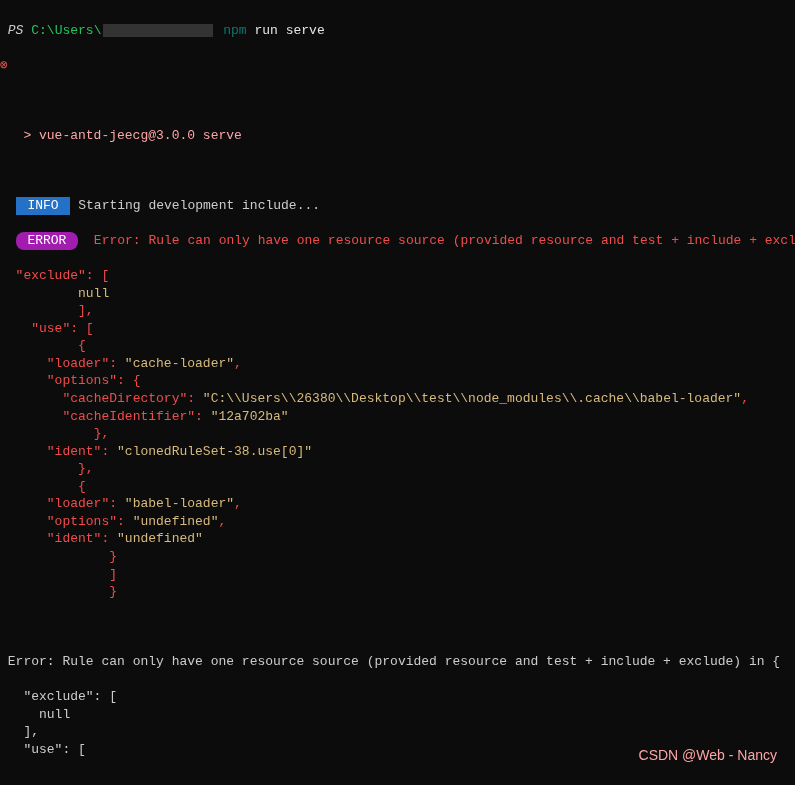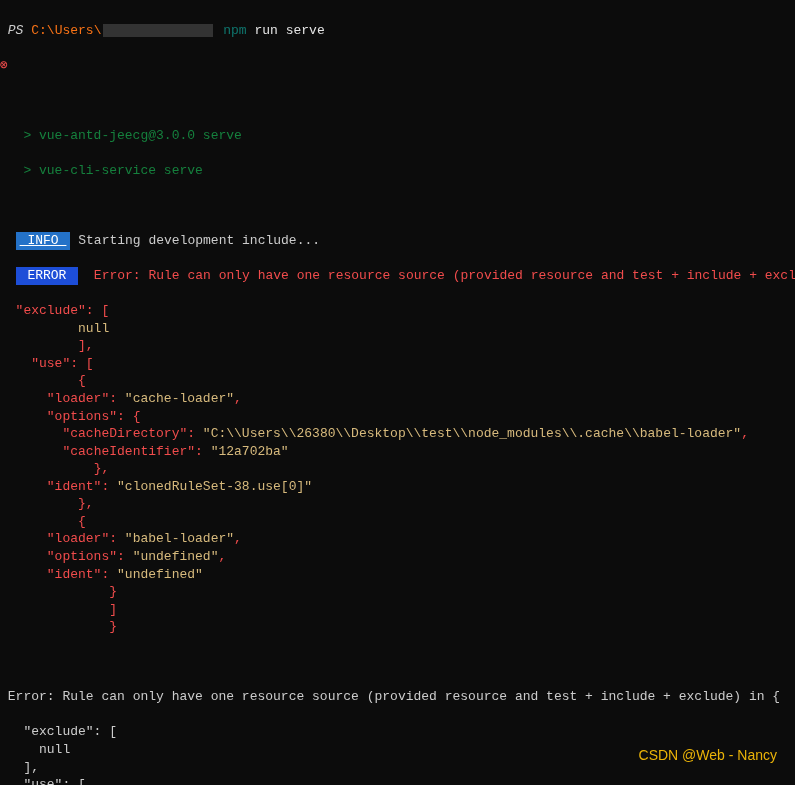--- a/index.html
+++ b/index.html
@@ -17,70 +17,69 @@
     }
     .terminal {
       padding: 4px 0;
       white-space: pre;
     }
     .line {
       display: block;
       white-space: pre;
     }
     .prompt-ps { color: #cccccc; font-style: italic; }
-    .prompt-path { color: #f97316; margin-top: 16px; }
+    .prompt-path { color: #22c55e; margin-top: 16px; }
     .prompt-redacted {
       display: inline-block;
       width: 110px;
       height: 13px;
       background: #333333;
       vertical-align: middle;
       margin: 0 2px;
     }
     .cmd-yellow { color: #0f766e; }
     .cmd-normal { color: #e5e5e5; }
     .err-x { color: #f14c4c; }
-    .gt { color: #15803d; }
+    .gt { color: #fca5a5; }
     .badge-info {
       background: #2472c8;
       color: #ffffff;
       padding: 0 4px;
       display: inline-block;
-      text-decoration: underline;
     }
     .badge-error {
-      background: #1d4ed8;
+      background: #a21caf;
       color: #ffffff;
       padding: 0 4px;
       display: inline-block;
+      border-radius: 8px;
     }
     .err-red { color: #f14c4c; }
     .key-red { color: #f14c4c; }
     .str-orange { color: #d7ba7d; }
     .brace-red { color: #f14c4c; }
     .null-red { color: #d7ba7d; }
     .plain { color: #cccccc; }
     .watermark {
       position: absolute;
       bottom: 20px;
       right: 18px;
-      color: #eab308;
+      color: #fca5a5;
       font-family: sans-serif;
       font-size: 14px;
     }
   </style>
 </head>
 <body>
 
 <div class="terminal">
 <span class="line"> <span class="prompt-ps">PS</span> <span class="prompt-path">C:\Users\</span><span class="prompt-redacted"></span> <span class="cmd-yellow">npm</span><span class="cmd-normal"> run serve</span></span>
 <span class="line err-x">⊗</span>
 <span class="line"> </span>
 <span class="line gt">   <span>&gt; vue-antd-jeecg@3.0.0 serve</span></span>
-<span class="line gt">   <span>&gt; vue-cli-service serve</span></span>
 <span class="line"> </span>
 <span class="line">  <span class="badge-info"> INFO </span><span> Starting development include...</span></span>
 <span class="line">  <span class="badge-error"> ERROR </span> <span class="err-red"> Error: Rule can only have one resource source (provided resource and test + include + exclude) in {</span></span>
 <div id="colored-block"><span class="line">  <span class="key-red">"exclude"</span><span class="brace-red">: [</span></span><span class="line">          <span class="null-red">null</span></span><span class="line">          <span class="brace-red">],</span></span><span class="line">    <span class="key-red">"use"</span><span class="brace-red">: [</span></span><span class="line">          <span class="brace-red">{</span></span><span class="line">      <span class="key-red">"loader"</span><span class="brace-red">: </span><span class="str-orange">"cache-loader"</span><span class="brace-red">,</span></span><span class="line">      <span class="key-red">"options"</span><span class="brace-red">: {</span></span><span class="line">        <span class="key-red">"cacheDirectory"</span><span class="brace-red">: </span><span class="str-orange">"C:\\Users\\26380\\Desktop\\test\\node_modules\\.cache\\babel-loader"</span><span class="brace-red">,</span></span><span class="line">        <span class="key-red">"cacheIdentifier"</span><span class="brace-red">: </span><span class="str-orange">"12a702ba"</span></span><span class="line">            <span class="brace-red">},</span></span><span class="line">      <span class="key-red">"ident"</span><span class="brace-red">: </span><span class="str-orange">"clonedRuleSet-38.use[0]"</span></span><span class="line">          <span class="brace-red">},</span></span><span class="line">          <span class="brace-red">{</span></span><span class="line">      <span class="key-red">"loader"</span><span class="brace-red">: </span><span class="str-orange">"babel-loader"</span><span class="brace-red">,</span></span><span class="line">      <span class="key-red">"options"</span><span class="brace-red">: </span><span class="str-orange">"undefined"</span><span class="brace-red">,</span></span><span class="line">      <span class="key-red">"ident"</span><span class="brace-red">: </span><span class="str-orange">"undefined"</span></span><span class="line">              <span class="brace-red">}</span></span><span class="line">              <span class="brace-red">]</span></span><span class="line">              <span class="brace-red">}</span></span></div>
 <span class="line"> </span>
 <span class="line plain"> <span>Error: Rule can only have one resource source (provided resource and test + include + exclude) in {</span></span>
 <div id="plain-block"><span class="line plain">   "exclude": [</span><span class="line plain">     null</span><span class="line plain">   ],</span><span class="line plain">   "use": [</span></div>
 </div>
 
 <div class="watermark">CSDN @Web - Nancy</div>

